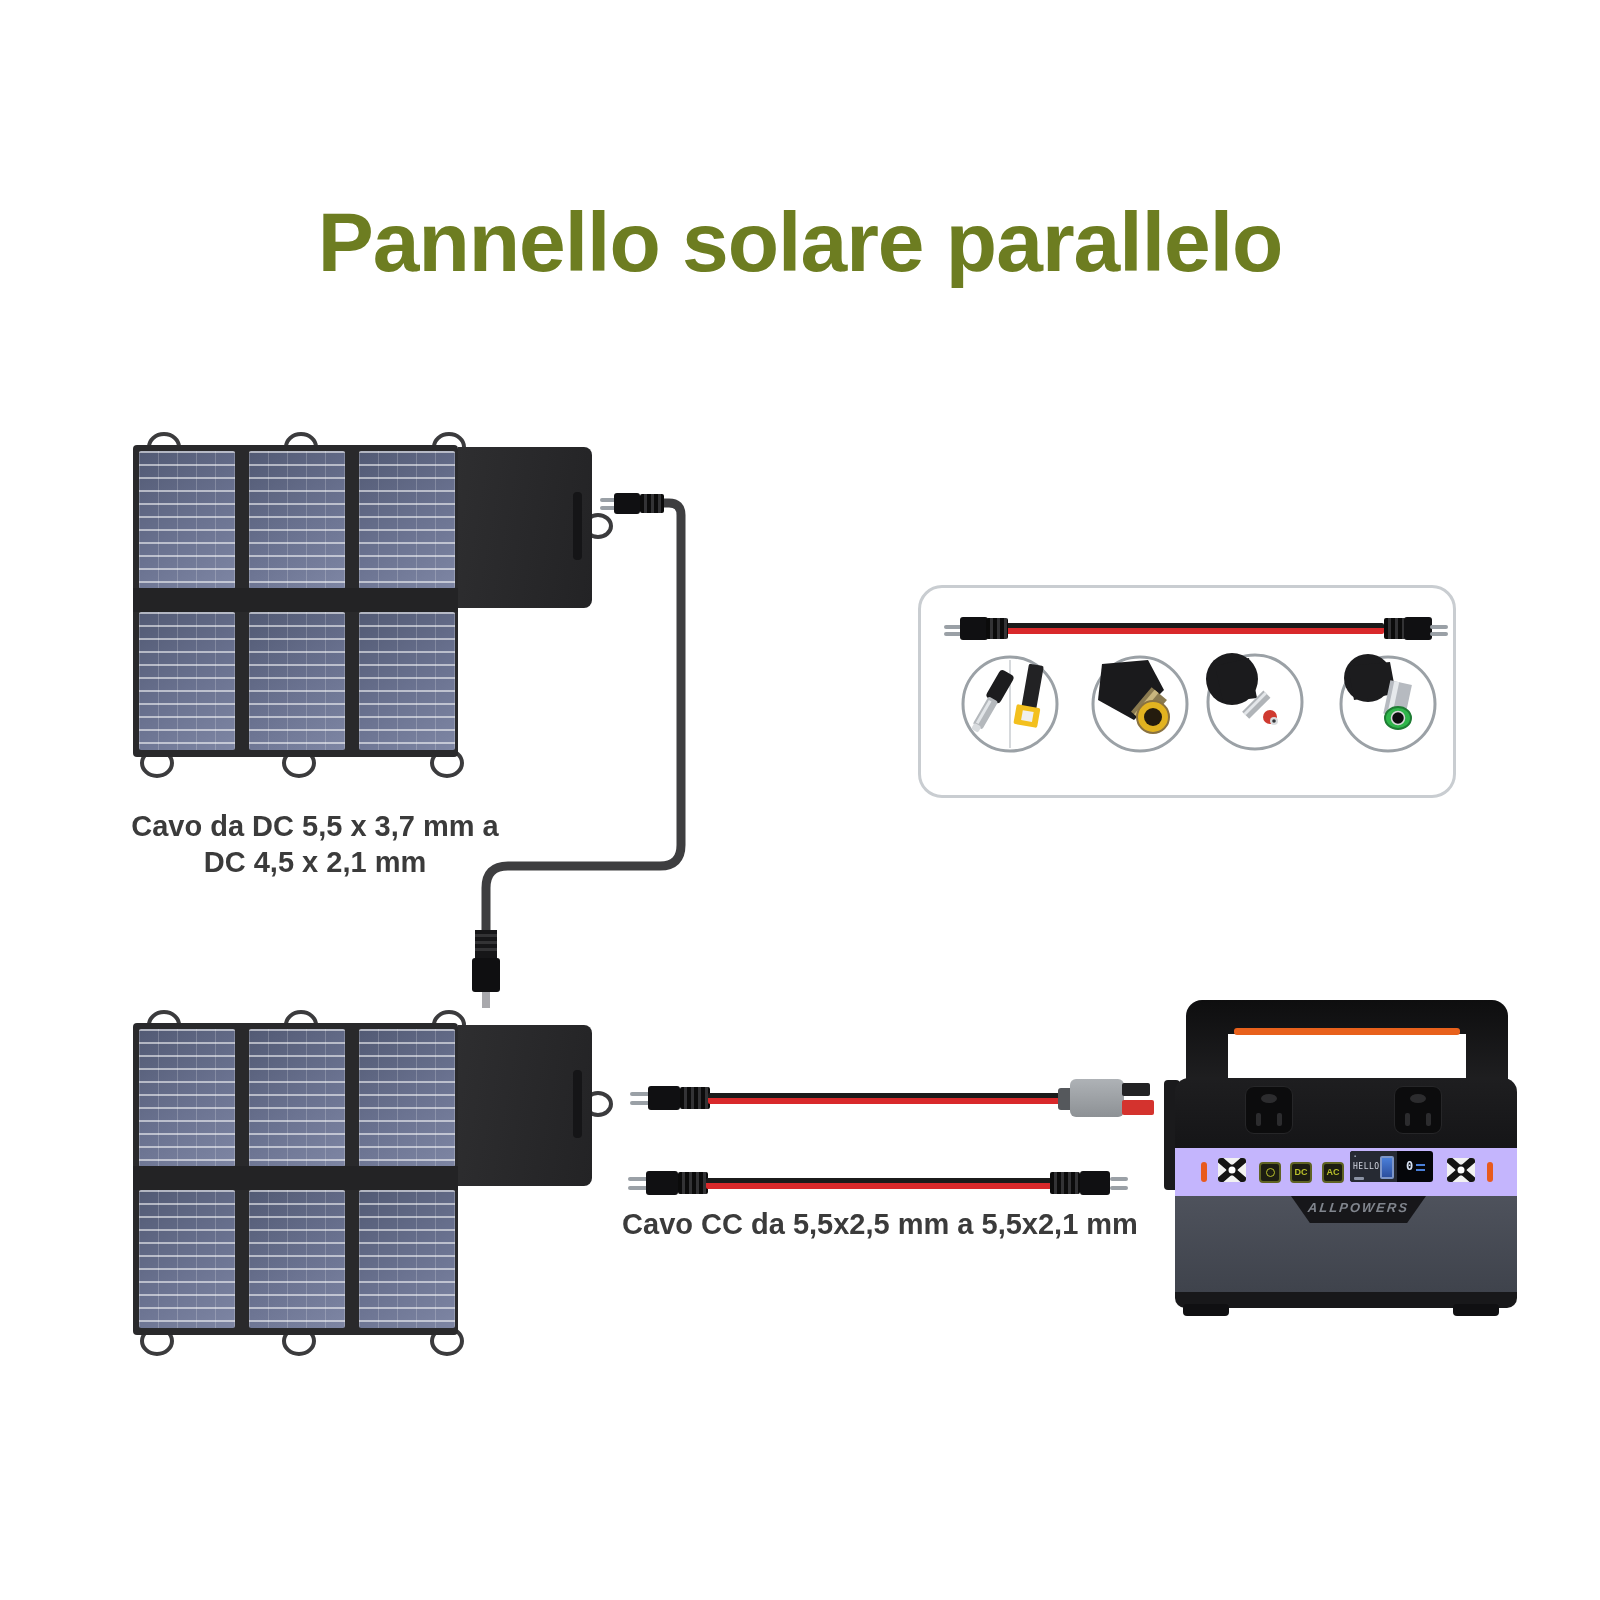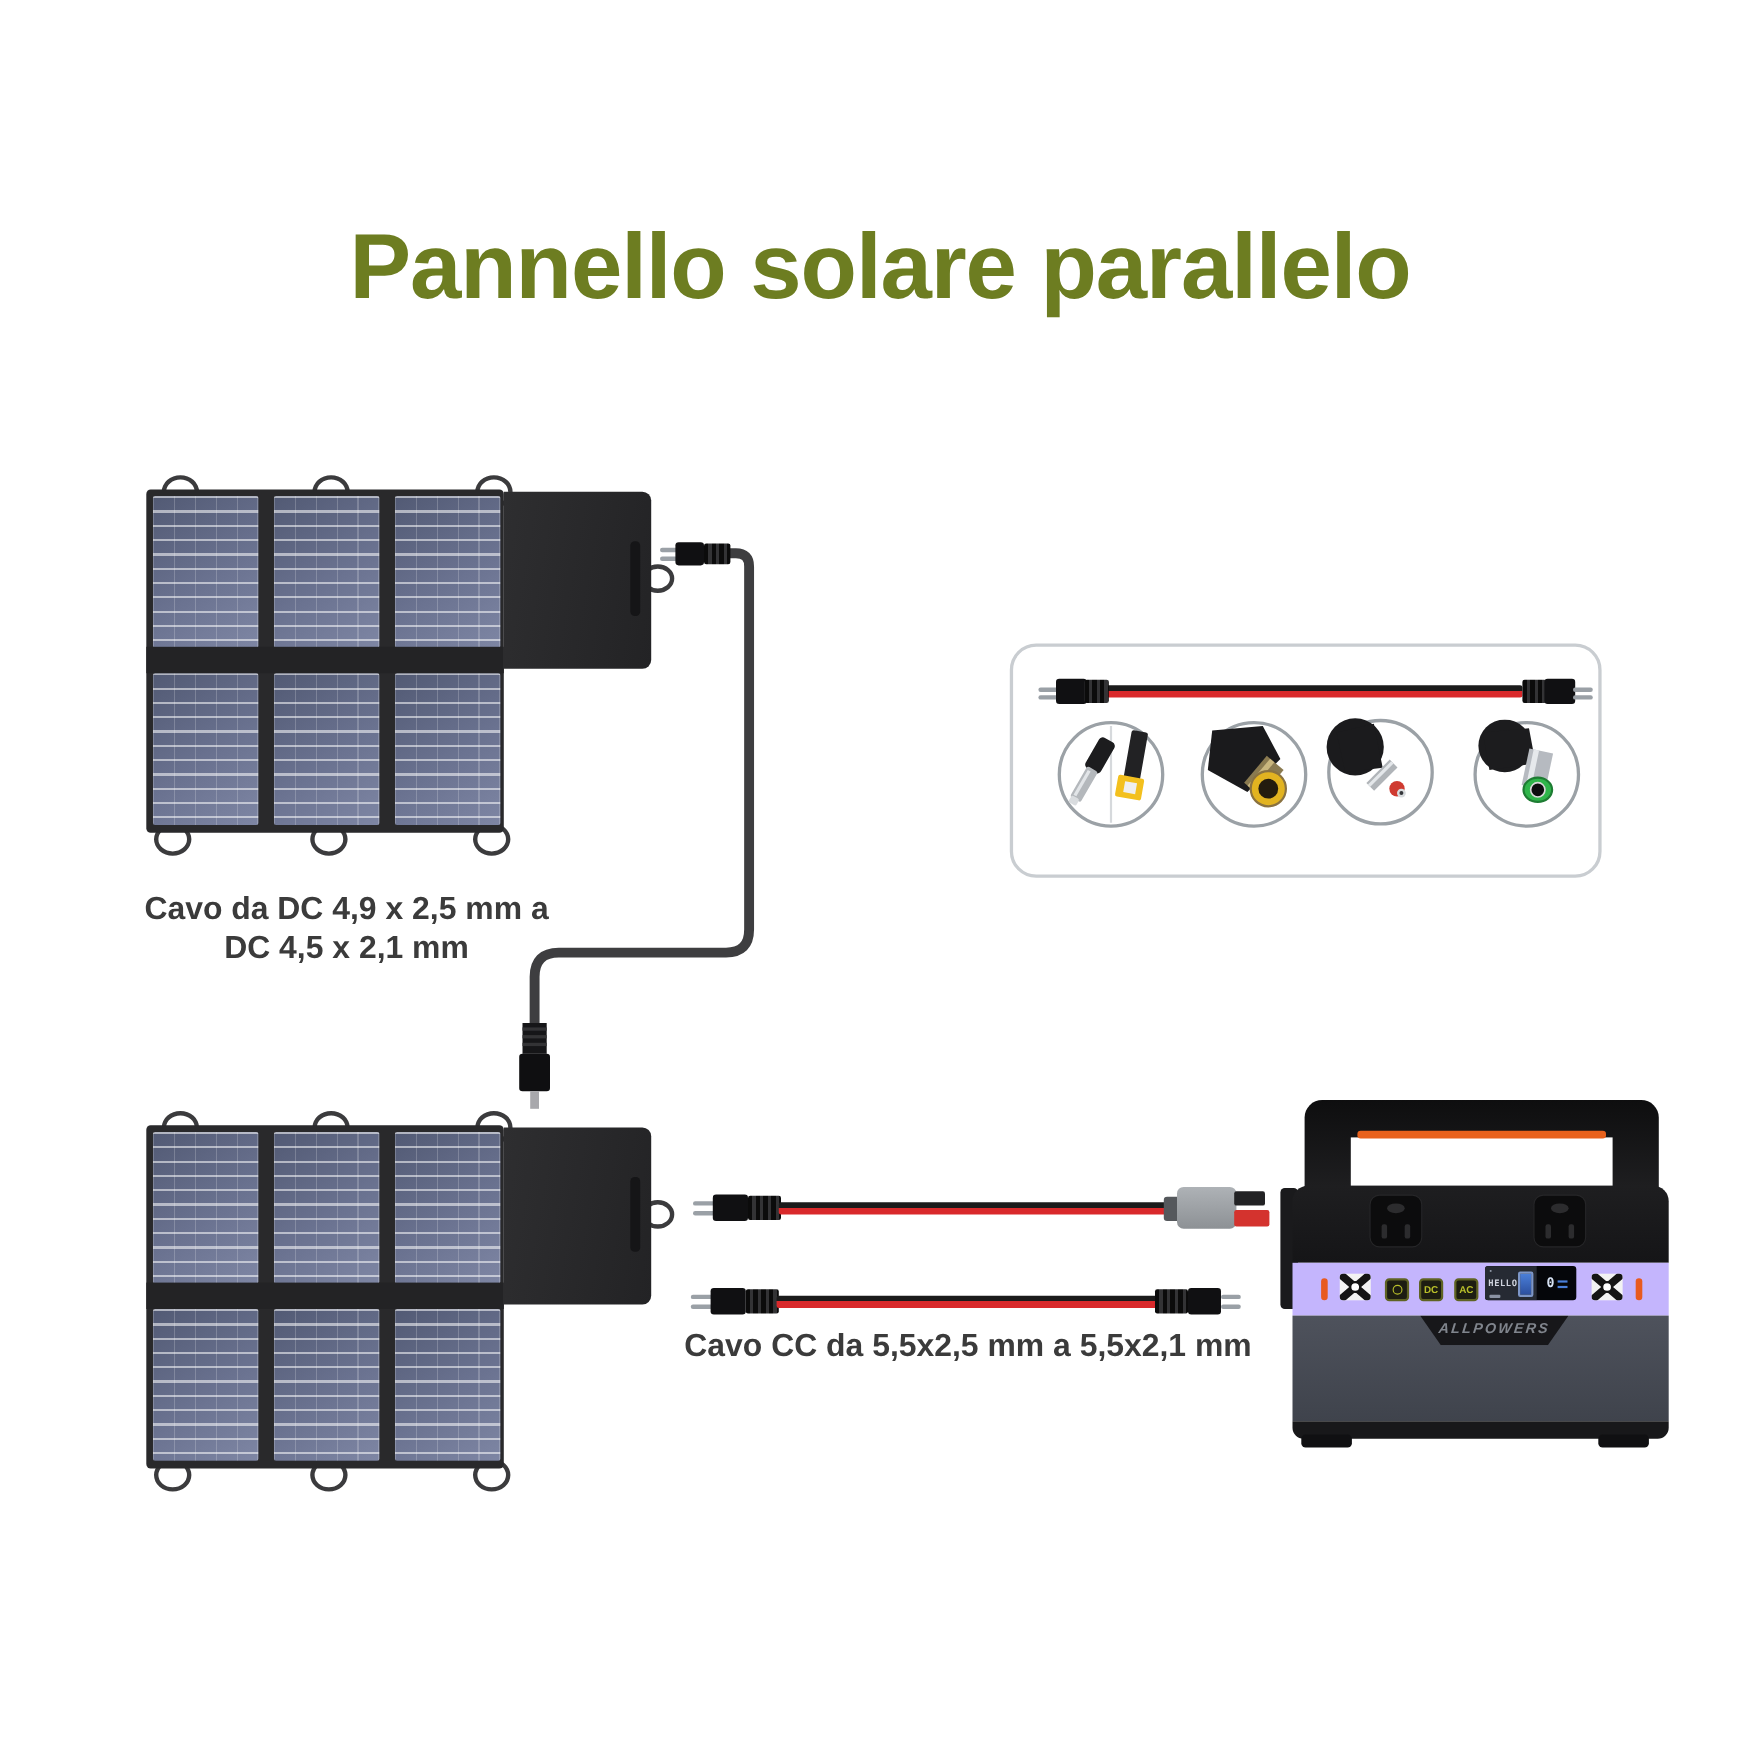--- a/index.html
+++ b/index.html
@@ -54,21 +54,21 @@
   .ac-slot{position:absolute;width:5px;height:13px;background:#2c2c2e;border-radius:2px;bottom:7px;}
   .ps-strip{left:11px;top:148px;width:342px;height:48px;background:#c4b5fd;}
   .led-bar{position:absolute;width:6px;height:20px;background:#e85a1e;border-radius:3px;top:14px;}
   .xlight{position:absolute;top:10px;width:28px;height:24px;border-radius:3px;overflow:hidden;background:#f5f5f5;}
   .ps-btn{position:absolute;top:14px;width:18px;height:17px;border-radius:4px;background:#1d1d12;
           border:2px solid #5f6323;color:#b8bf2a;font-size:9px;font-weight:700;
           text-align:center;line-height:17px;letter-spacing:0;}
   .lcd{position:absolute;left:175px;top:3px;width:83px;height:31px;border-radius:3px;overflow:hidden;background:#05060a;}
   .lcd-left{position:absolute;left:0;top:0;width:47px;height:31px;background:#262a33;}
   .lcd-hello{position:absolute;left:3px;top:11px;font-family:"DejaVu Sans Mono",monospace;
-             font-size:8px;font-weight:700;color:#cfd3dd;letter-spacing:0.5px;}
+             font-size:8px;font-weight:400;color:#cfd3dd;letter-spacing:0.5px;}
   .lcd-batt{position:absolute;right:3px;top:5px;width:10px;height:19px;border:2px solid #7d96c8;border-radius:2px;
             background:linear-gradient(#4a7fd9,#2c4f9e);}
   .lcd-val{position:absolute;left:56px;top:8px;font-family:"DejaVu Sans Mono",monospace;
            font-size:12px;font-weight:700;color:#d7e2f4;}
   .lcd-dash{position:absolute;width:9px;height:2px;background:#4a7fd9;}
   .ps-body{left:11px;top:196px;width:342px;height:96px;background:linear-gradient(180deg,#4e525c,#3f434c);}
   .ps-logo-plate{left:116px;top:0;width:135px;height:27px;background:#17171a;
                  clip-path:polygon(0 0,100% 0,86% 100%,14% 100%);text-align:center;}
   .ps-logo{font-size:13px;font-weight:700;font-style:italic;color:#80858d;letter-spacing:2px;
            line-height:24px;transform:skewX(-6deg);}
@@ -103,21 +103,21 @@
       <div class="zipper"></div>
     </div>
 
     <div class="prong" style="left:467px;top:53px;width:16px;z-index:3;"></div>
     <div class="prong" style="left:467px;top:61px;width:16px;z-index:3;"></div>
     <div class="barrel" style="left:481px;top:48px;width:26px;height:21px;z-index:3;"></div>
     <div class="ribs" style="left:507px;top:49px;width:24px;height:19px;z-index:3;"></div>
   </div>
 
   <div class="abs lbl" style="left:120px;top:808px;width:390px;">
-    <span>Cavo da DC 4,9 x 2,5 mm a</span><br>
+    <span>Cavo da DC 5,5 x 3,7 mm a</span><br>
     <span>DC 4,5 x 2,1 mm</span>
   </div>
 
   <svg class="abs" style="left:0;top:0;" width="1600" height="1600" viewBox="0 0 1600 1600">
     <path d="M 658 503 H 669 Q 681 503 681 515 V 845 Q 681 866 660 866 H 508 Q 486 866 486 888 V 932" fill="none" stroke="#3e3e40" stroke-width="9"></path>
     <g>
       <rect x="475" y="930" width="22" height="28" fill="#161618"></rect>
       <rect x="475" y="934" width="22" height="3" fill="#333335"></rect>
       <rect x="475" y="941" width="22" height="3" fill="#333335"></rect>
       <rect x="475" y="948" width="22" height="3" fill="#333335"></rect>

